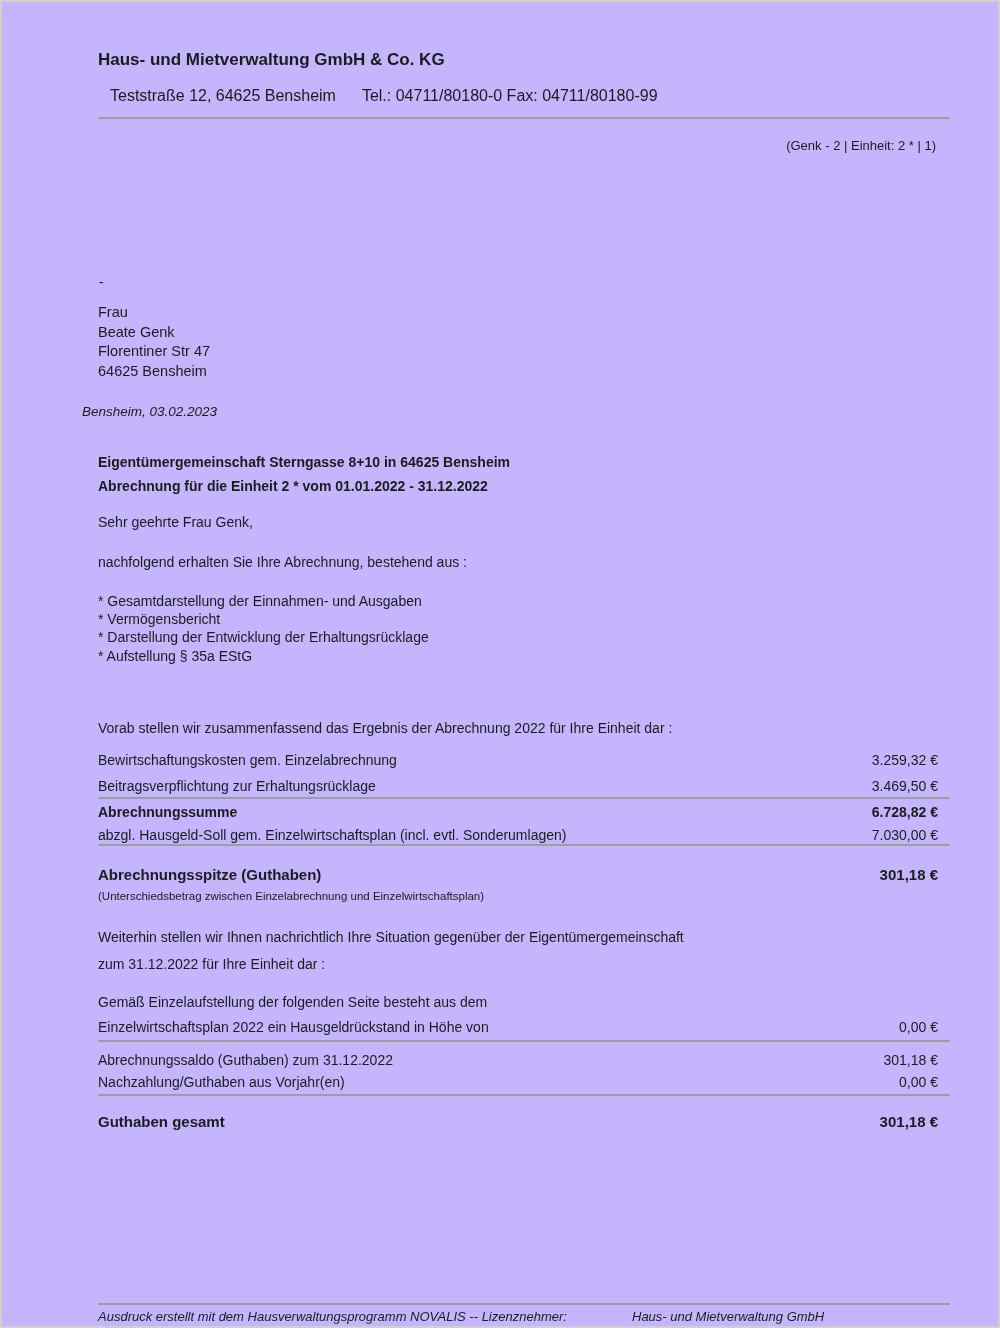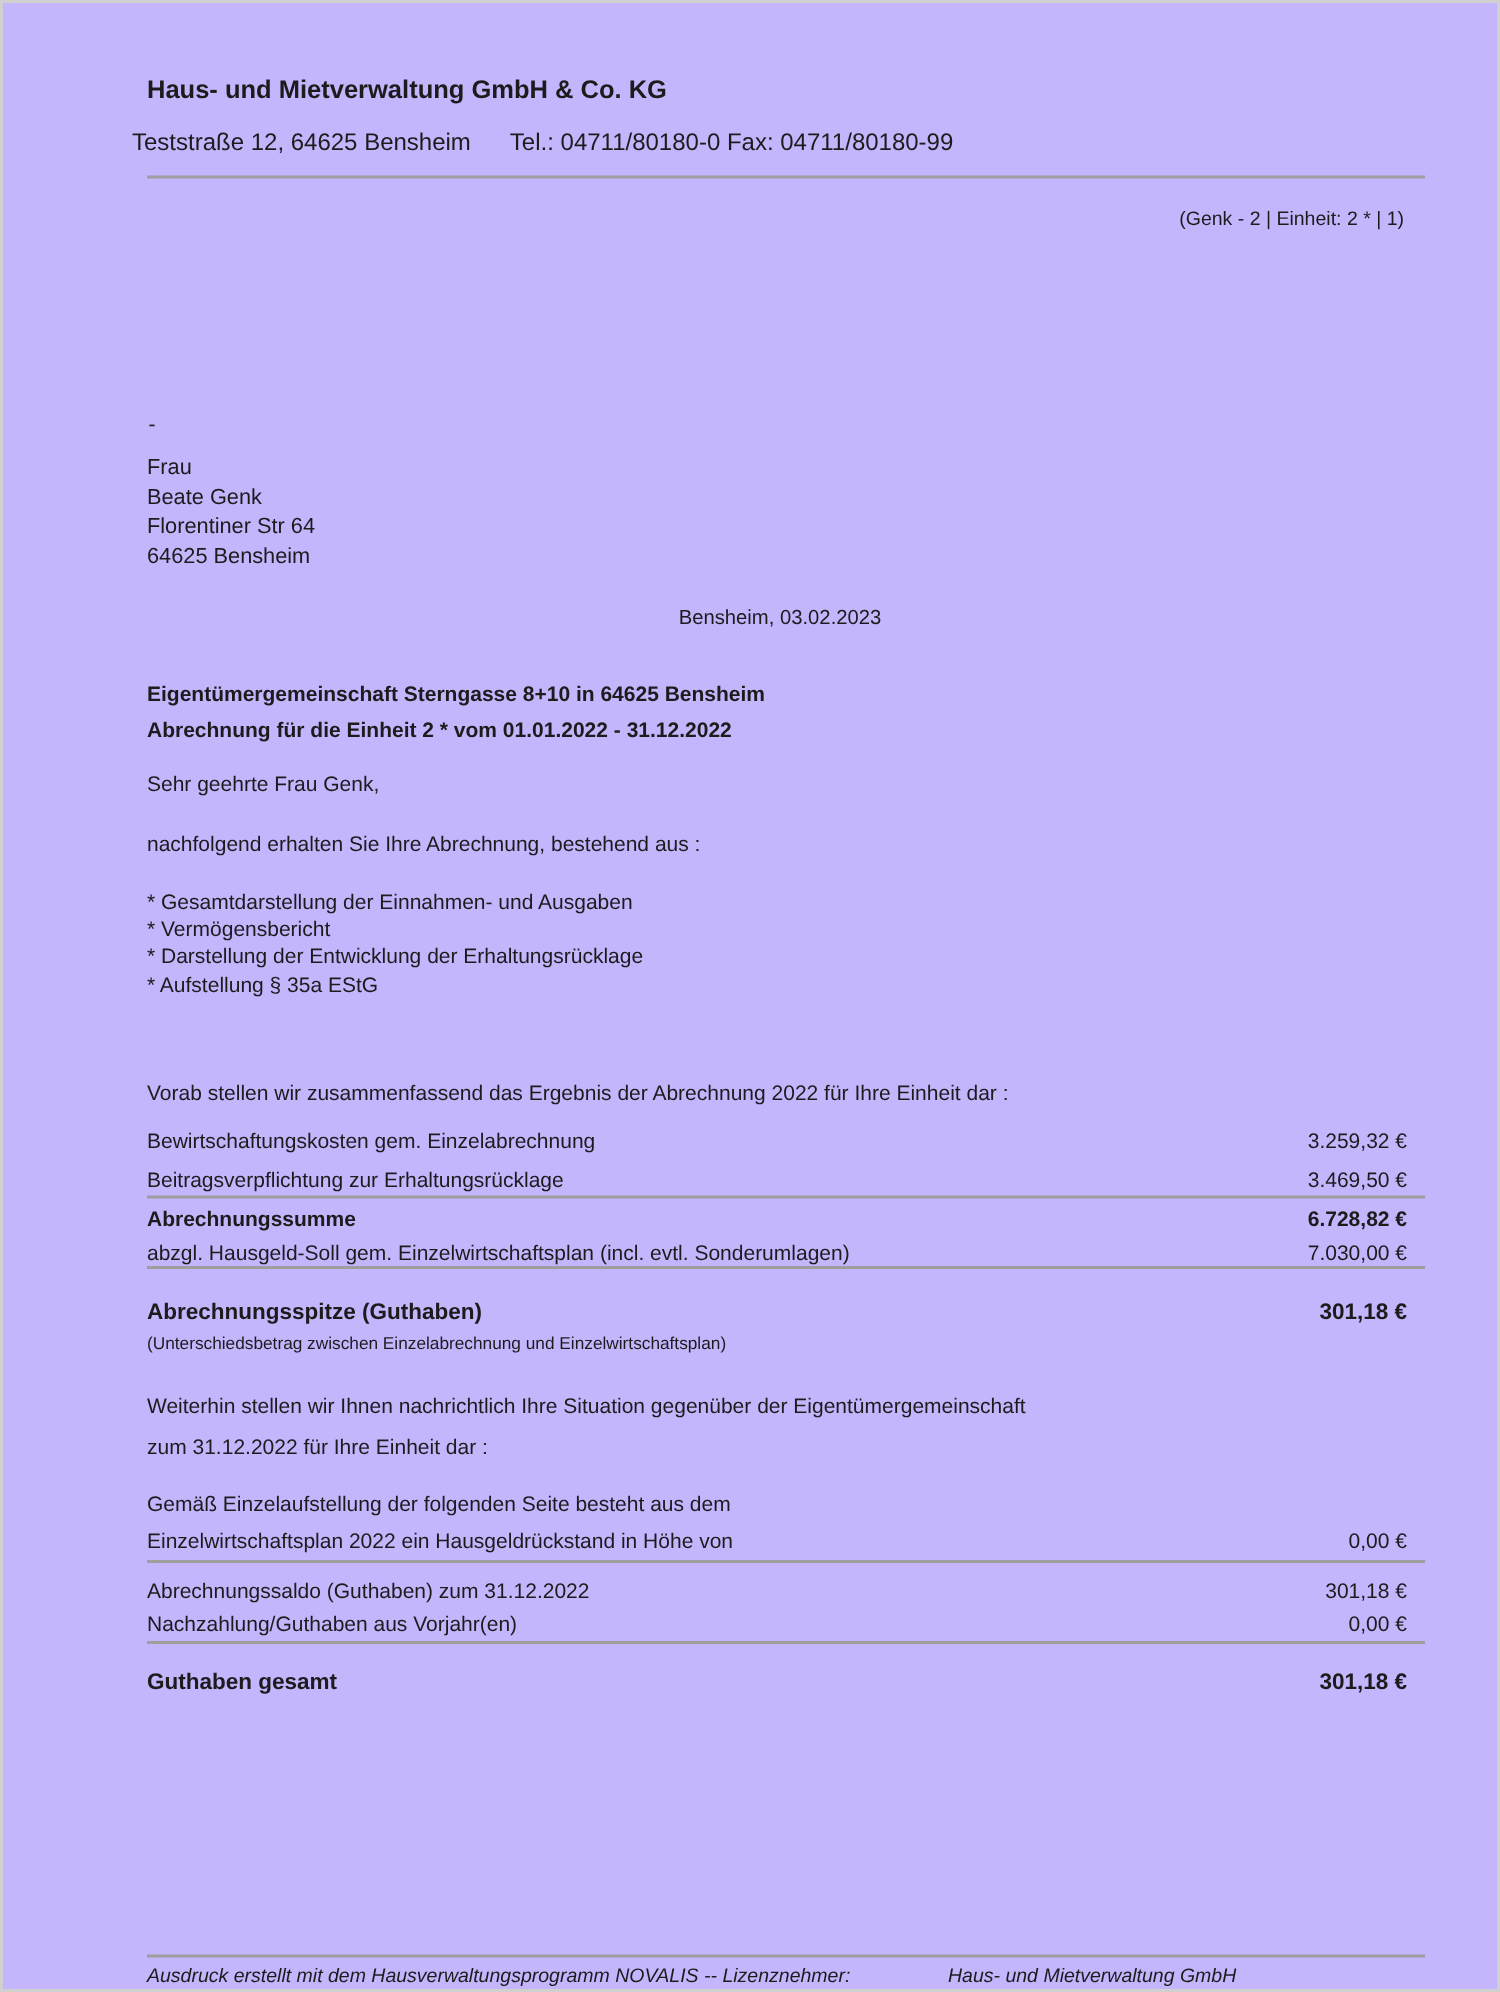--- a/index.html
+++ b/index.html
@@ -13,34 +13,34 @@
     position:relative;
     width:1000px;
     height:1328px;
     background:#c4b5fd;
     border:2px solid #d0d0d0;
     overflow:hidden;
   }
   .abs { position:absolute; line-height:1.15; white-space:nowrap; }
 
   .company   { left:96px; top:48px;  font-size:17px; font-weight:bold; }
-  .addr-row  { left:86px; top:85px;  font-size:16px; }
+  .addr-row  { left:108px; top:85px;  font-size:16px; }
   .addr-row .gap { display:inline-block; width:26px; }
   .rule {
     position:absolute; left:96px; width:852px; height:2px;
     background:#9e9e9e;
   }
   .rule-header { top:115px; }
   .ref  { left:86px; top:137px; width:848px; text-align:right; font-size:13px; }
 
   .sender-dash { left:97px; top:272px; font-size:14px; }
   .recipient   { left:96px; top:301px; font-size:14.5px; }
   .recipient div { line-height:19.5px; }
 
-  .date-line { left:96px; top:402px; width:844px; text-align:center; font-size:13.5px; }
+  .date-line { left:80px; top:402px; width:844px; text-align:left; font-size:13.5px;font-style:italic; }
 
   .subject1 { left:96px; top:452px; font-size:14px; font-weight:bold; }
   .subject2 { left:96px; top:476px; font-size:14px; font-weight:bold; }
 
   .salutation { left:96px; top:512px; font-size:14px; }
   .intro      { left:96px; top:552px; font-size:14px; }
   .doc-list   { left:96px; top:590px; font-size:14px; }
   .doc-list div { line-height:18.2px; }
 
   .summary-intro { left:96px; top:718px; font-size:14px; }
@@ -87,21 +87,21 @@
   <div class="abs addr-row">
     <span>Teststraße 12, 64625 Bensheim</span><span class="gap"></span><span>Tel.: 04711/80180-0 Fax: 04711/80180-99</span>
   </div>
   <div class="rule rule-header"></div>
   <div class="abs ref">(Genk - 2 | Einheit: 2 * | 1)</div>
 
   <div class="abs sender-dash">-</div>
   <div class="abs recipient">
     <div>Frau</div>
     <div>Beate Genk</div>
-    <div>Florentiner Str 64</div>
+    <div>Florentiner Str 47</div>
     <div>64625 Bensheim</div>
   </div>
 
   <div class="abs date-line">Bensheim, 03.02.2023</div>
 
   <div class="abs subject1">Eigentümergemeinschaft Sterngasse 8+10 in 64625 Bensheim</div>
   <div class="abs subject2">Abrechnung für die Einheit 2 * vom 01.01.2022 - 31.12.2022</div>
 
   <div class="abs salutation">Sehr geehrte Frau Genk,</div>
   <div class="abs intro">nachfolgend erhalten Sie Ihre Abrechnung, bestehend aus :</div>

